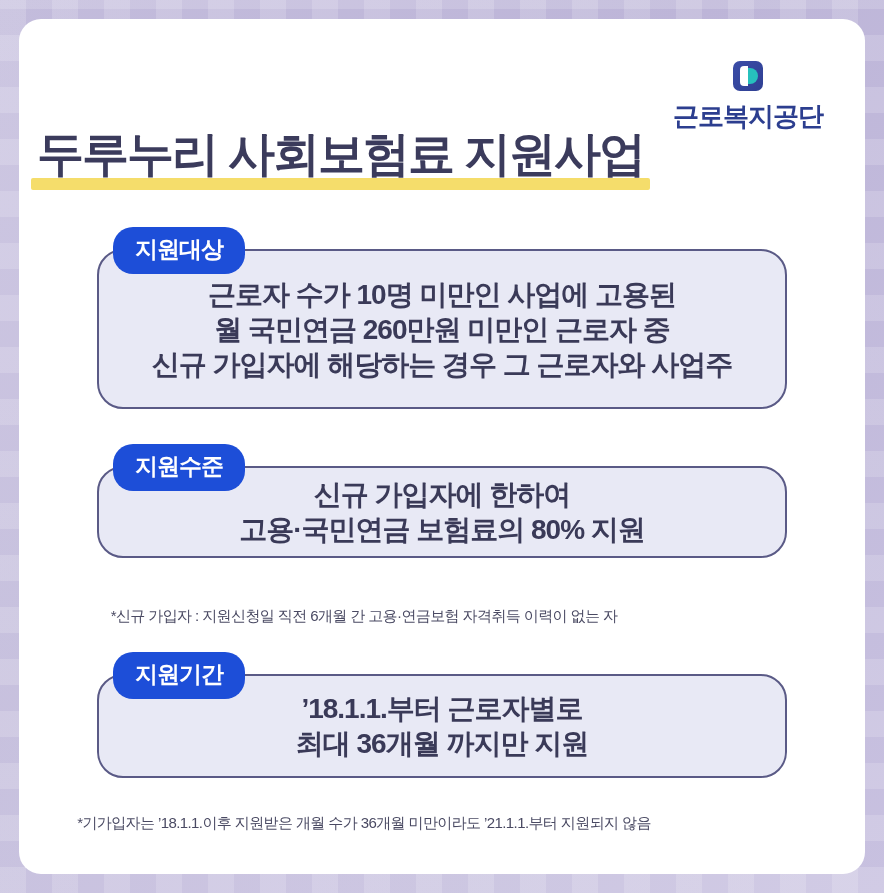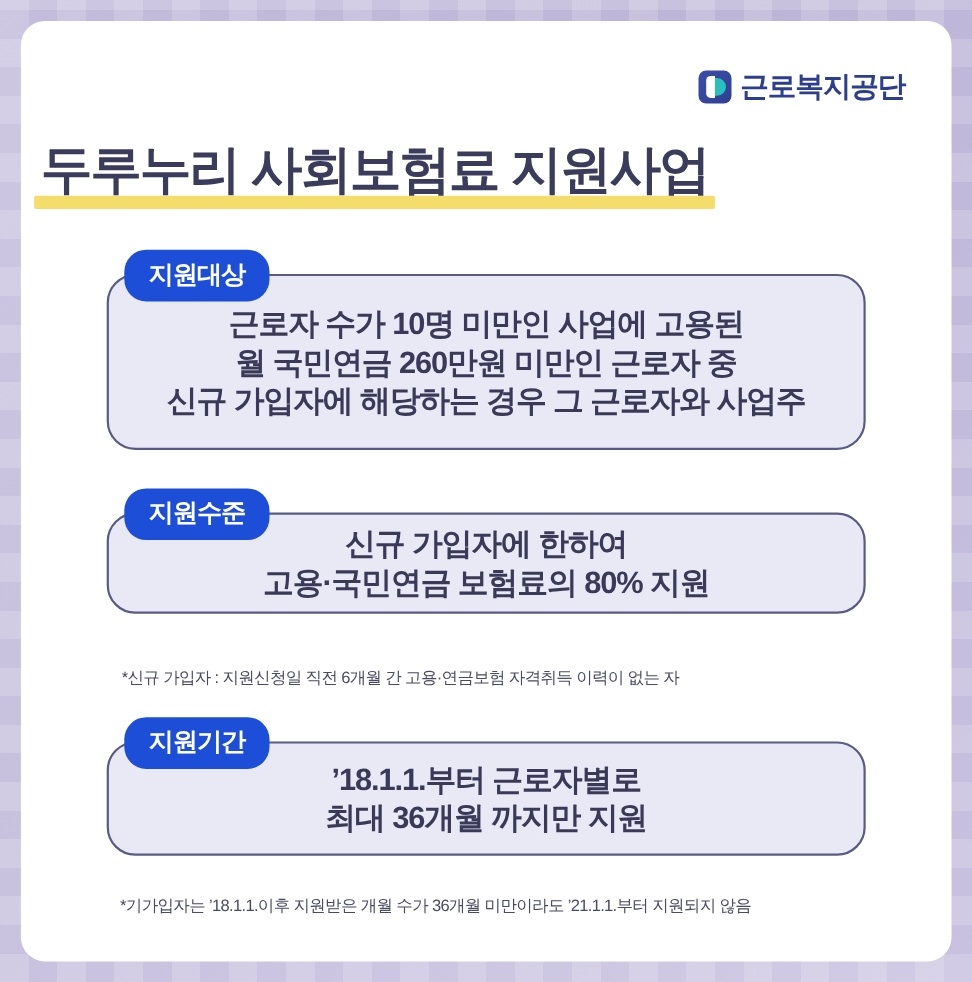--- a/index.html
+++ b/index.html
@@ -36,20 +36,21 @@
   }
 
   
   .logo {
     position: absolute;
     right: 42px;
     top: 42px;
     display: flex;
     align-items: center;
     gap: 8px;
+    flex-direction: column;
   }
   .logo-mark {
     width: 30px;
     height: 30px;
     border-radius: 7px;
     background: linear-gradient(135deg, #3b4da8 0%, #2f3f92 100%);
     position: relative;
     display: inline-block;
   }
   .logo-mark::before {
@@ -171,21 +172,21 @@
   #sec-target { top: 208px; }
   #sec-target .box { height: 160px; }
 
   #sec-level { top: 425px; }
   #sec-level .box { height: 92px; }
 
   #sec-period { top: 633px; }
   #sec-period .box { height: 104px; }
 
   #note-level { top: 588px; }
-  #note-period { top: 795px; padding-left: 32px; }
+  #note-period { top: 795px; }
 </style>
 </head>
 <body>
 
 <div class="page">
   <div class="card">
 
     <div class="logo">
       <span class="logo-mark"></span>
       <span class="logo-text">근로복지공단</span>

